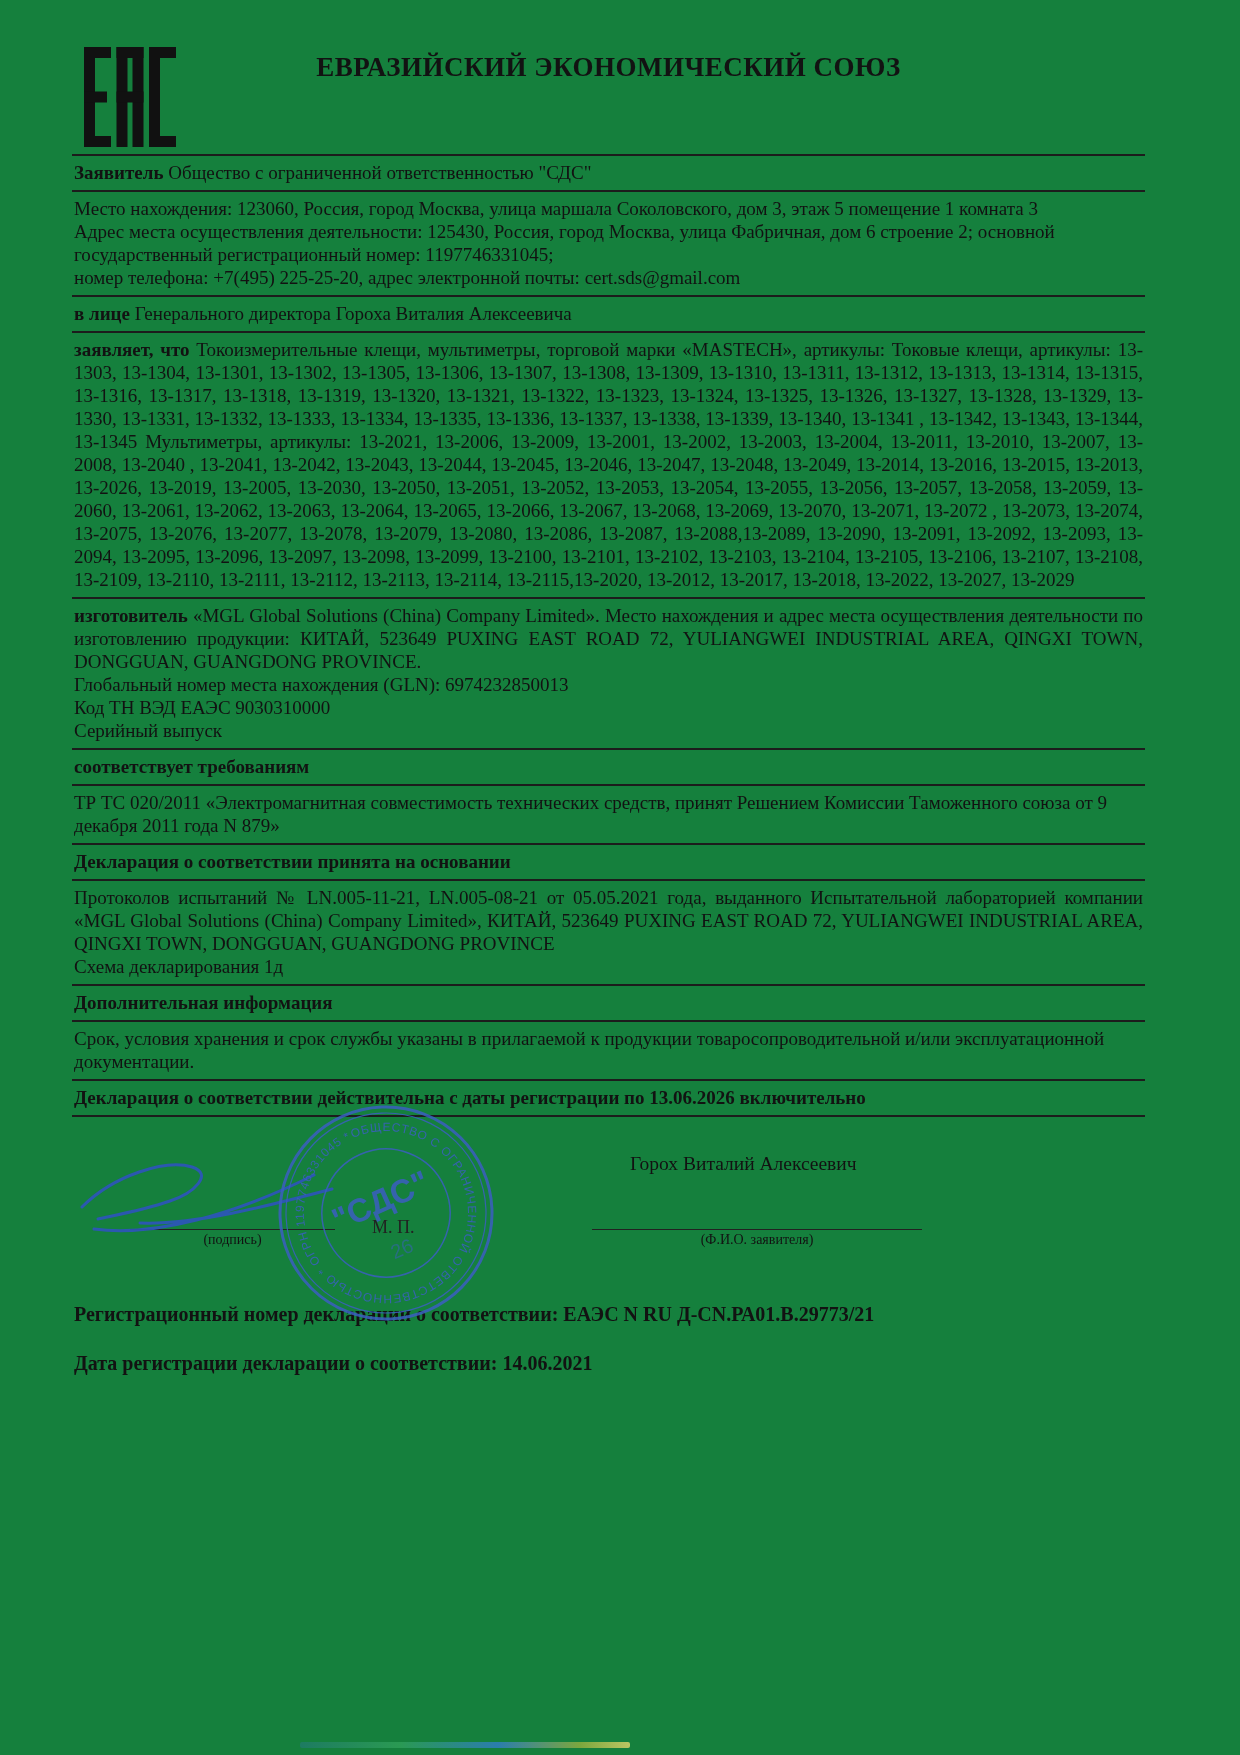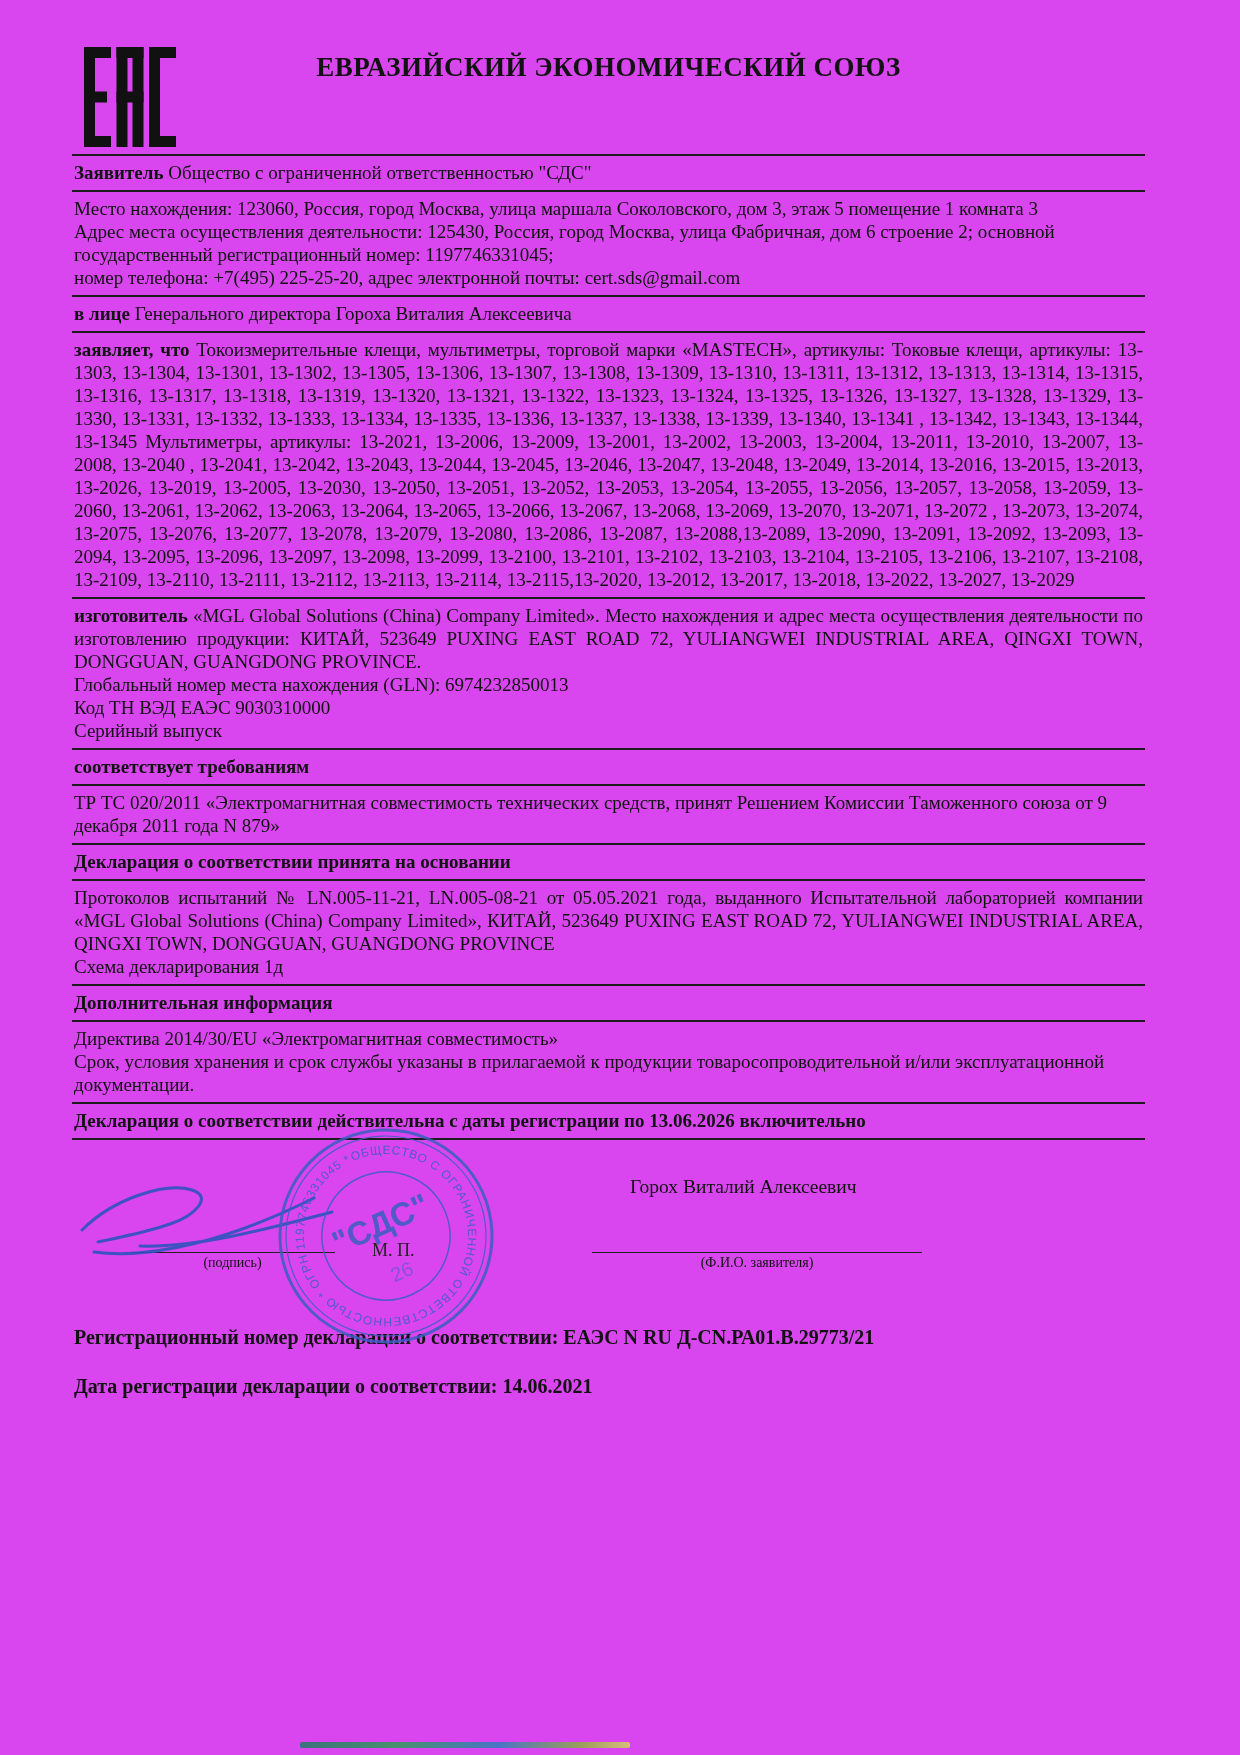--- a/index.html
+++ b/index.html
@@ -4,21 +4,21 @@
 <style>
   * { margin: 0; padding: 0; box-sizing: border-box; }
   html, body { background: #ffffff; }
   body {
     width: 1240px; height: 1755px;
     font-family: "Liberation Serif", serif;
     color: #121212;
     position: relative;
     overflow: hidden;
   }
-  .page { position: absolute; inset: 0; padding: 42px 95px 0 72px; background: #d946ef; }
+  .page { position: absolute; inset: 0; padding: 42px 95px 0 72px; background: #15803d; }
 
   .header { position: relative; height: 114px; border-bottom: 2px solid #1c1c1c; }
   .eac { position: absolute; left: 12px; top: 4px; }
   .titles {
     position: absolute; left: 0; right: 0; top: 6px;
     text-align: center; font-weight: bold; font-size: 27px; line-height: 38px; letter-spacing: .5px;
   }
 
   .sec { border-bottom: 2px solid #1c1c1c; padding: 5px 2px 6px 2px; font-size: 19px; line-height: 23px; }
   .sec p { margin: 0; }
@@ -114,21 +114,20 @@
   <div class="sec">
     <p class="just">Протоколов испытаний № LN.005-11-21, LN.005-08-21 от 05.05.2021 года, выданного Испытательной лабораторией компании «MGL Global Solutions (China) Company Limited», КИТАЙ, 523649 PUXING EAST ROAD 72, YULIANGWEI INDUSTRIAL AREA, QINGXI TOWN, DONGGUAN, GUANGDONG PROVINCE</p>
     <p>Схема декларирования 1д</p>
   </div>
 
   <div class="sec bold">
     <p>Дополнительная информация</p>
   </div>
 
   <div class="sec">
-    <p>Директива 2014/30/EU «Электромагнитная совместимость»</p>
     <p>Срок, условия хранения и срок службы указаны в прилагаемой к продукции товаросопроводительной и/или эксплуатационной документации.</p>
   </div>
 
   <div class="sec bold">
     <p>Декларация о соответствии действительна с даты регистрации по 13.06.2026 включительно</p>
   </div>
 
   <div class="sig-block">
 
     <svg class="signature-svg" width="270" height="100" viewBox="0 0 270 100">

